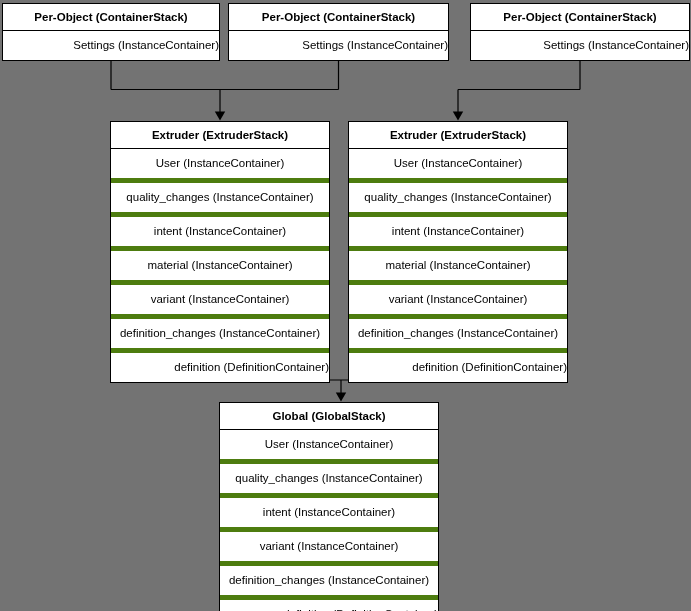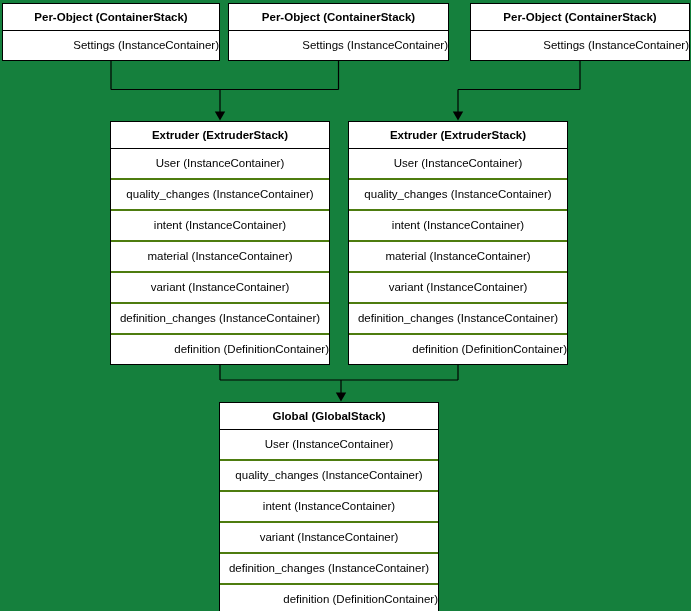--- a/index.html
+++ b/index.html
@@ -4,21 +4,21 @@
 <style>
   html, body {
     margin: 0;
     padding: 0;
     background: #ffffff;
   }
   .canvas {
     position: relative;
     width: 691px;
     height: 611px;
-    background: #15803d;
+    background: #737373;
     font-family: "Liberation Sans", sans-serif;
     color: #000000;
     overflow: hidden;
   }
   .connectors {
     position: absolute;
     left: 0;
     top: 0;
     width: 691px;
     height: 611px;
@@ -38,21 +38,21 @@
     font-weight: 700;
     border-bottom: 1px solid #000000;
     white-space: nowrap;
     overflow: hidden;
   }
   .stack .row {
     height: 29px;
     line-height: 29px;
     text-align: center;
     font-size: 11.5px;
-    border-bottom: 2px solid #4d7c0f;
+    border-bottom: 5px solid #4d7c0f;
     white-space: nowrap;
     overflow: hidden;
   }
   .stack .row:last-child {
     border-bottom: none;
     text-align: right;
   }
   
   .po1 { left: 2px;   top: 3px;   width: 218px; }
   .po2 { left: 228px; top: 3px;   width: 221px; }

